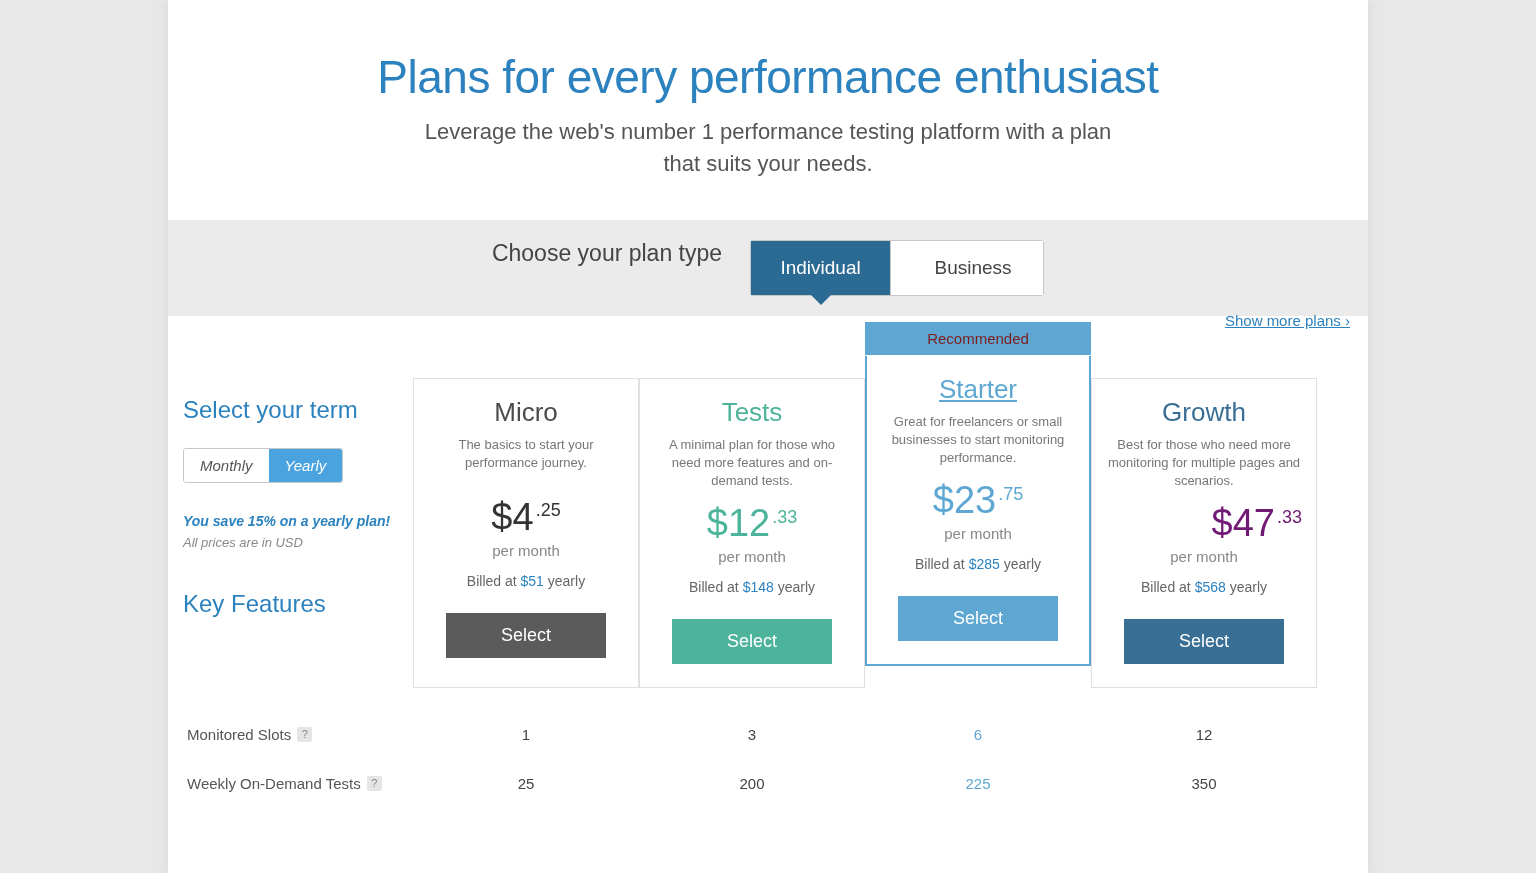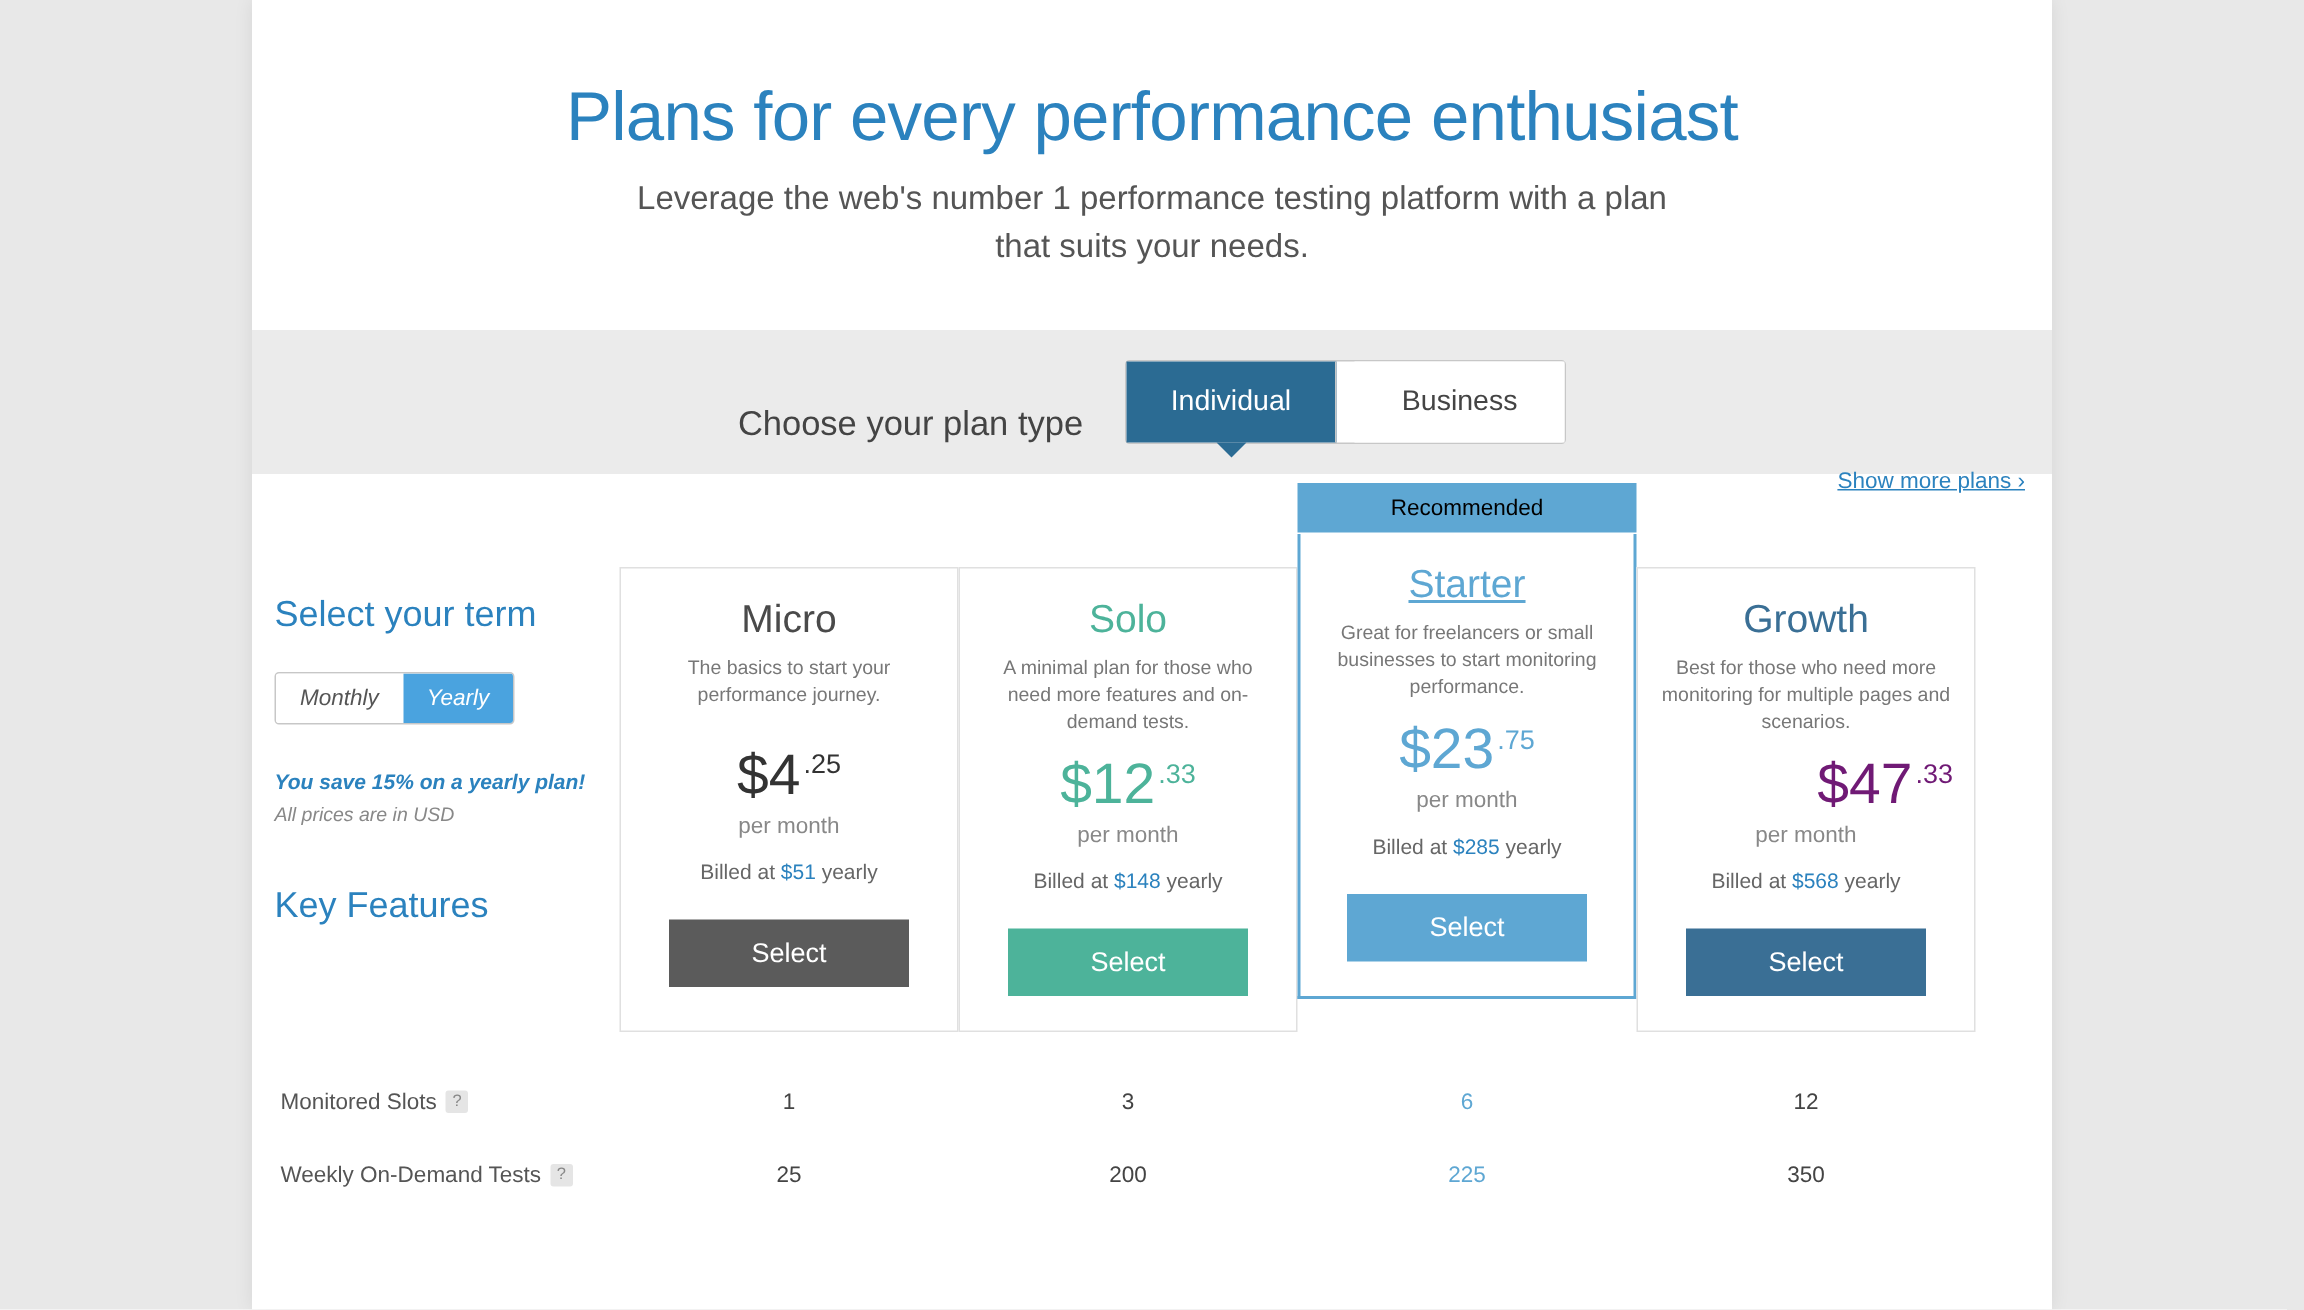--- a/index.html
+++ b/index.html
@@ -34,21 +34,21 @@
     color:#555;
     font-size:22px;
     font-weight:300;
     line-height:1.45;
   }
   .plan-type-bar {
     background:#ebebeb;
     padding:20px 0;
     display:flex;
     justify-content:center;
-    align-items:flex-end;
+    align-items:flex-start;
     gap:28px;
   }
   .plan-type-label {
     font-size:23px;
     color:#444;
     font-weight:300;
   }
   .plan-type-tabs {
     display:flex;
     background:#fff;
@@ -136,21 +136,21 @@
   }
   
   .plan-col {
     text-align:center;
     position:relative;
   }
   .recommended-tag{
     position:absolute;
     top:-34px; left:0; right:0;
     background:#5ea7d3;
-    color:#000000;
+    color:#7f1d1d;
     font-size:15px;
     padding:8px 0;
   }
   .plan-card{
     border:1px solid #e0e0e0;
     padding:18px 14px 0;
     min-height:310px;
     background:#fff;
   }
   .plan-col.recommended .plan-card{
@@ -292,21 +292,21 @@
         <div class="per-month">per month</div>
         <div class="billed">
           <span>Billed at </span><span class="amt">$51</span><span> yearly</span>
         </div>
         <button class="select-btn">Select</button>
       </div>
     </div>
 
     <div class="plan-col" data-idx="1">
       <div class="plan-card">
-        <div class="plan-name">Solo</div>
+        <div class="plan-name">Tests</div>
         <div class="plan-desc">A minimal plan for those who need more features and on-demand tests.</div>
         <div class="price">
           <span>$12</span><span class="cents">.33</span>
         </div>
         <div class="per-month">per month</div>
         <div class="billed">
           <span>Billed at </span><span class="amt">$148</span><span> yearly</span>
         </div>
         <button class="select-btn">Select</button>
       </div>

